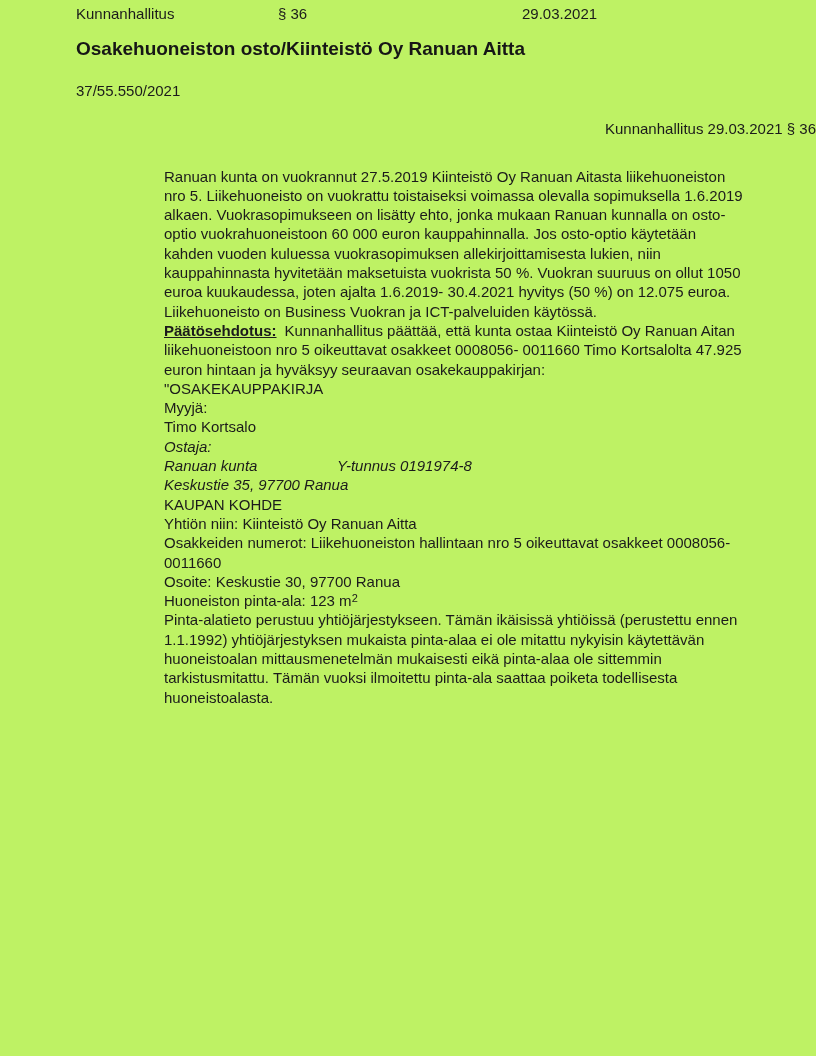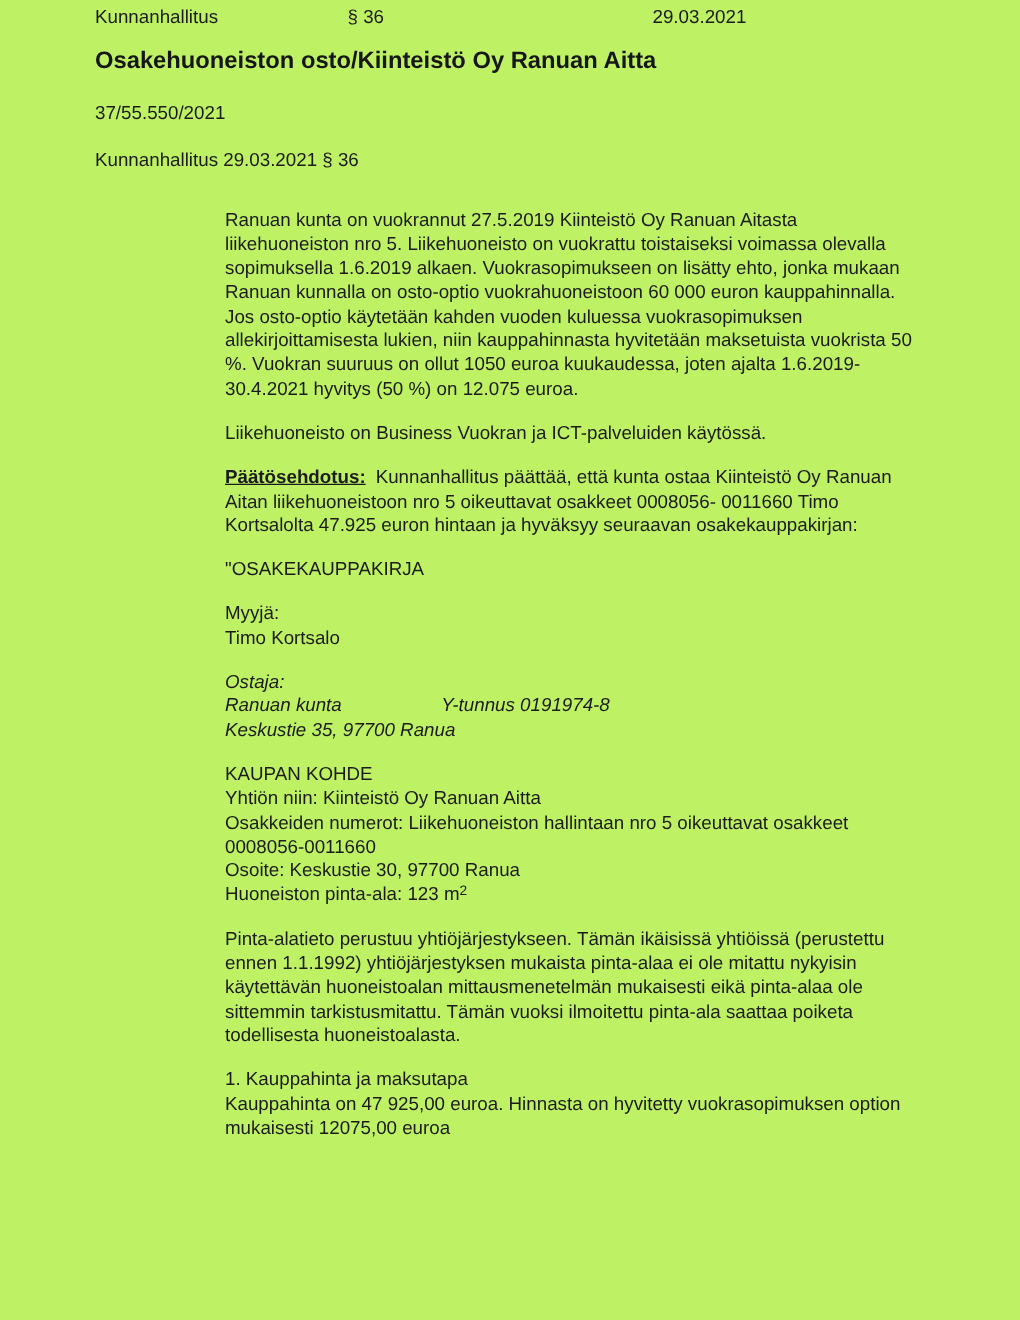--- a/index.html
+++ b/index.html
@@ -29,27 +29,27 @@
   .doc-header .h-section   { position: absolute; left: 202px; top: 0; }
   .doc-header .h-date      { position: absolute; left: 446px; top: 0; }
   .doc-title {
     margin: 14px 0 0 0;
     font-size: 19px;
     line-height: 21px;
     font-weight: bold;
     color: #161616;
   }
   .case-number { margin-top: 22px; }
-  .meeting-ref { margin-top: 19px; }
+  .meeting-ref { margin-top: 19px; text-align: right; }
   .body-block {
     margin-left: 88px;
     width: 584px;
     margin-top: 28px;
   }
-  .body-block p { margin: 16px; }
+  .body-block p { margin: 0; }
   .gap-18 { margin-top: 18px; }
   .gap-17 { margin-top: 17px; }
   .gap-16 { margin-top: 16px; }
   .gap-23 { margin-top: 23px; }
   .gap-14 { margin-top: 14px; }
   .gap-19 { margin-top: 19px; font-style: italic; }
   .gap-13 { margin-top: 13px; }
   .gap-15 { margin-top: 15px; }
   .decision-label {
     font-weight: bold;
@@ -103,17 +103,15 @@
 
     <p class="gap-13"><span>KAUPAN KOHDE</span><br>
     <span>Yhtiön niin: Kiinteistö Oy Ranuan Aitta</span><br>
     <span>Osakkeiden numerot: Liikehuoneiston hallintaan nro 5 oikeuttavat osakkeet 0008056-0011660</span><br>
     <span>Osoite: Keskustie 30, 97700 Ranua</span><br>
     <span>Huoneiston pinta-ala: 123 m</span><sup class="area-sup">2</sup></p>
 
     <p class="gap-17">Pinta-alatieto perustuu yhtiöjärjestykseen. Tämän ikäisissä yhtiöissä (perustettu ennen 1.1.1992) yhtiöjärjestyksen mukaista pinta-alaa ei ole mitattu nykyisin käytettävän huoneistoalan mittausmenetelmän mukaisesti eikä pinta-alaa ole sittemmin tarkistusmitattu. Tämän vuoksi ilmoitettu pinta-ala saattaa poiketa todellisesta huoneistoalasta.</p>
 
 
-    <p class="gap-18"><span>1. Kauppahinta ja maksutapa</span><br>
-    <span>Kauppahinta on 47 925,00 euroa. Hinnasta on hyvitetty vuokrasopimuksen option mukaisesti 12075,00 euroa</span></p>
 
   </div>
 </div>
 
 </body></html>

